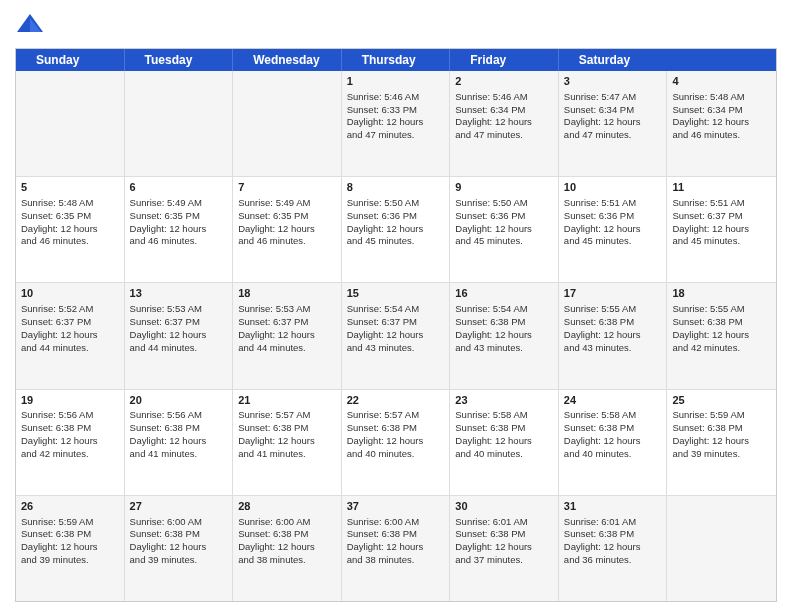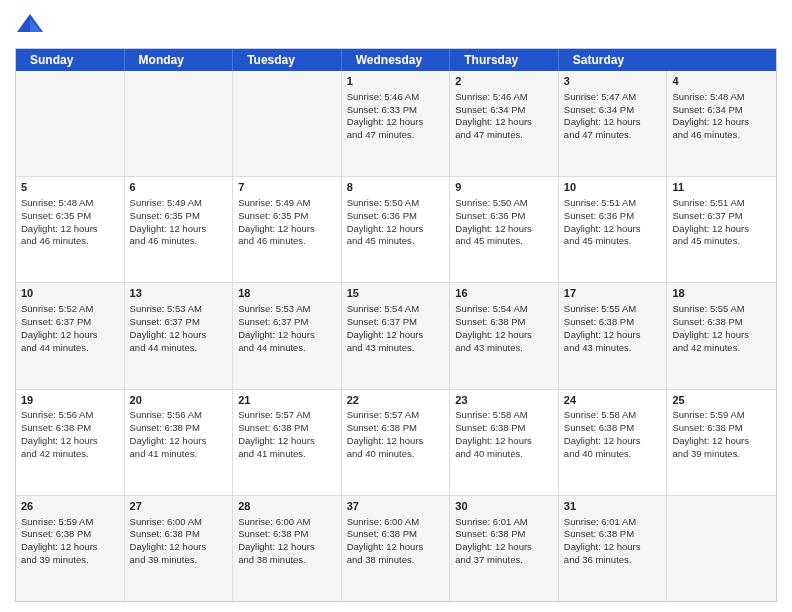--- a/index.html
+++ b/index.html
@@ -67,21 +67,21 @@
     }
     .cal-header-row {
       display: grid;
       grid-template-columns: repeat(7, 1fr);
       background: #2255cc;
     }
     .cal-header-cell {
       color: #fff;
       font-size: 12px;
       font-weight: bold;
-      padding: 4px 14px;
+      padding: 4px 20px;
       border-right: 1px solid #4477dd;
     }
     .cal-header-cell:last-child { border-right: none; }
     .cal-body {
       flex: 1;
       display: flex;
       flex-direction: column;
     }
     .cal-row {
       display: grid;
@@ -130,24 +130,24 @@
     </div>
     <div class="title-block">
       <div class="main-title"></div>
       <div class="subtitle"></div>
     </div>
   </div>
 
   <div class="calendar">
     <div class="cal-header-row" id="cal-header">
         <div class="cal-header-cell">Sunday</div>
-        <div class="cal-header-cell">Monday</div>
         <div class="cal-header-cell">Tuesday</div>
         <div class="cal-header-cell">Wednesday</div>
         <div class="cal-header-cell">Thursday</div>
+        <div class="cal-header-cell">Friday</div>
         <div class="cal-header-cell">Saturday</div>
       </div>
     <div class="cal-body" id="cal-body">
         <div class="cal-row">
           <div class="cal-cell empty"></div>
           <div class="cal-cell empty"></div>
           <div class="cal-cell empty"></div>
           <div class="cal-cell"><span class="day-num">1</span><span>Sunrise: 5:46 AM</span><br><span>Sunset: 6:33 PM</span><br><span>Daylight: 12 hours</span><br><span>and 47 minutes.</span><br></div>
           <div class="cal-cell"><span class="day-num">2</span><span>Sunrise: 5:46 AM</span><br><span>Sunset: 6:34 PM</span><br><span>Daylight: 12 hours</span><br><span>and 47 minutes.</span><br></div>
           <div class="cal-cell"><span class="day-num">3</span><span>Sunrise: 5:47 AM</span><br><span>Sunset: 6:34 PM</span><br><span>Daylight: 12 hours</span><br><span>and 47 minutes.</span><br></div>

